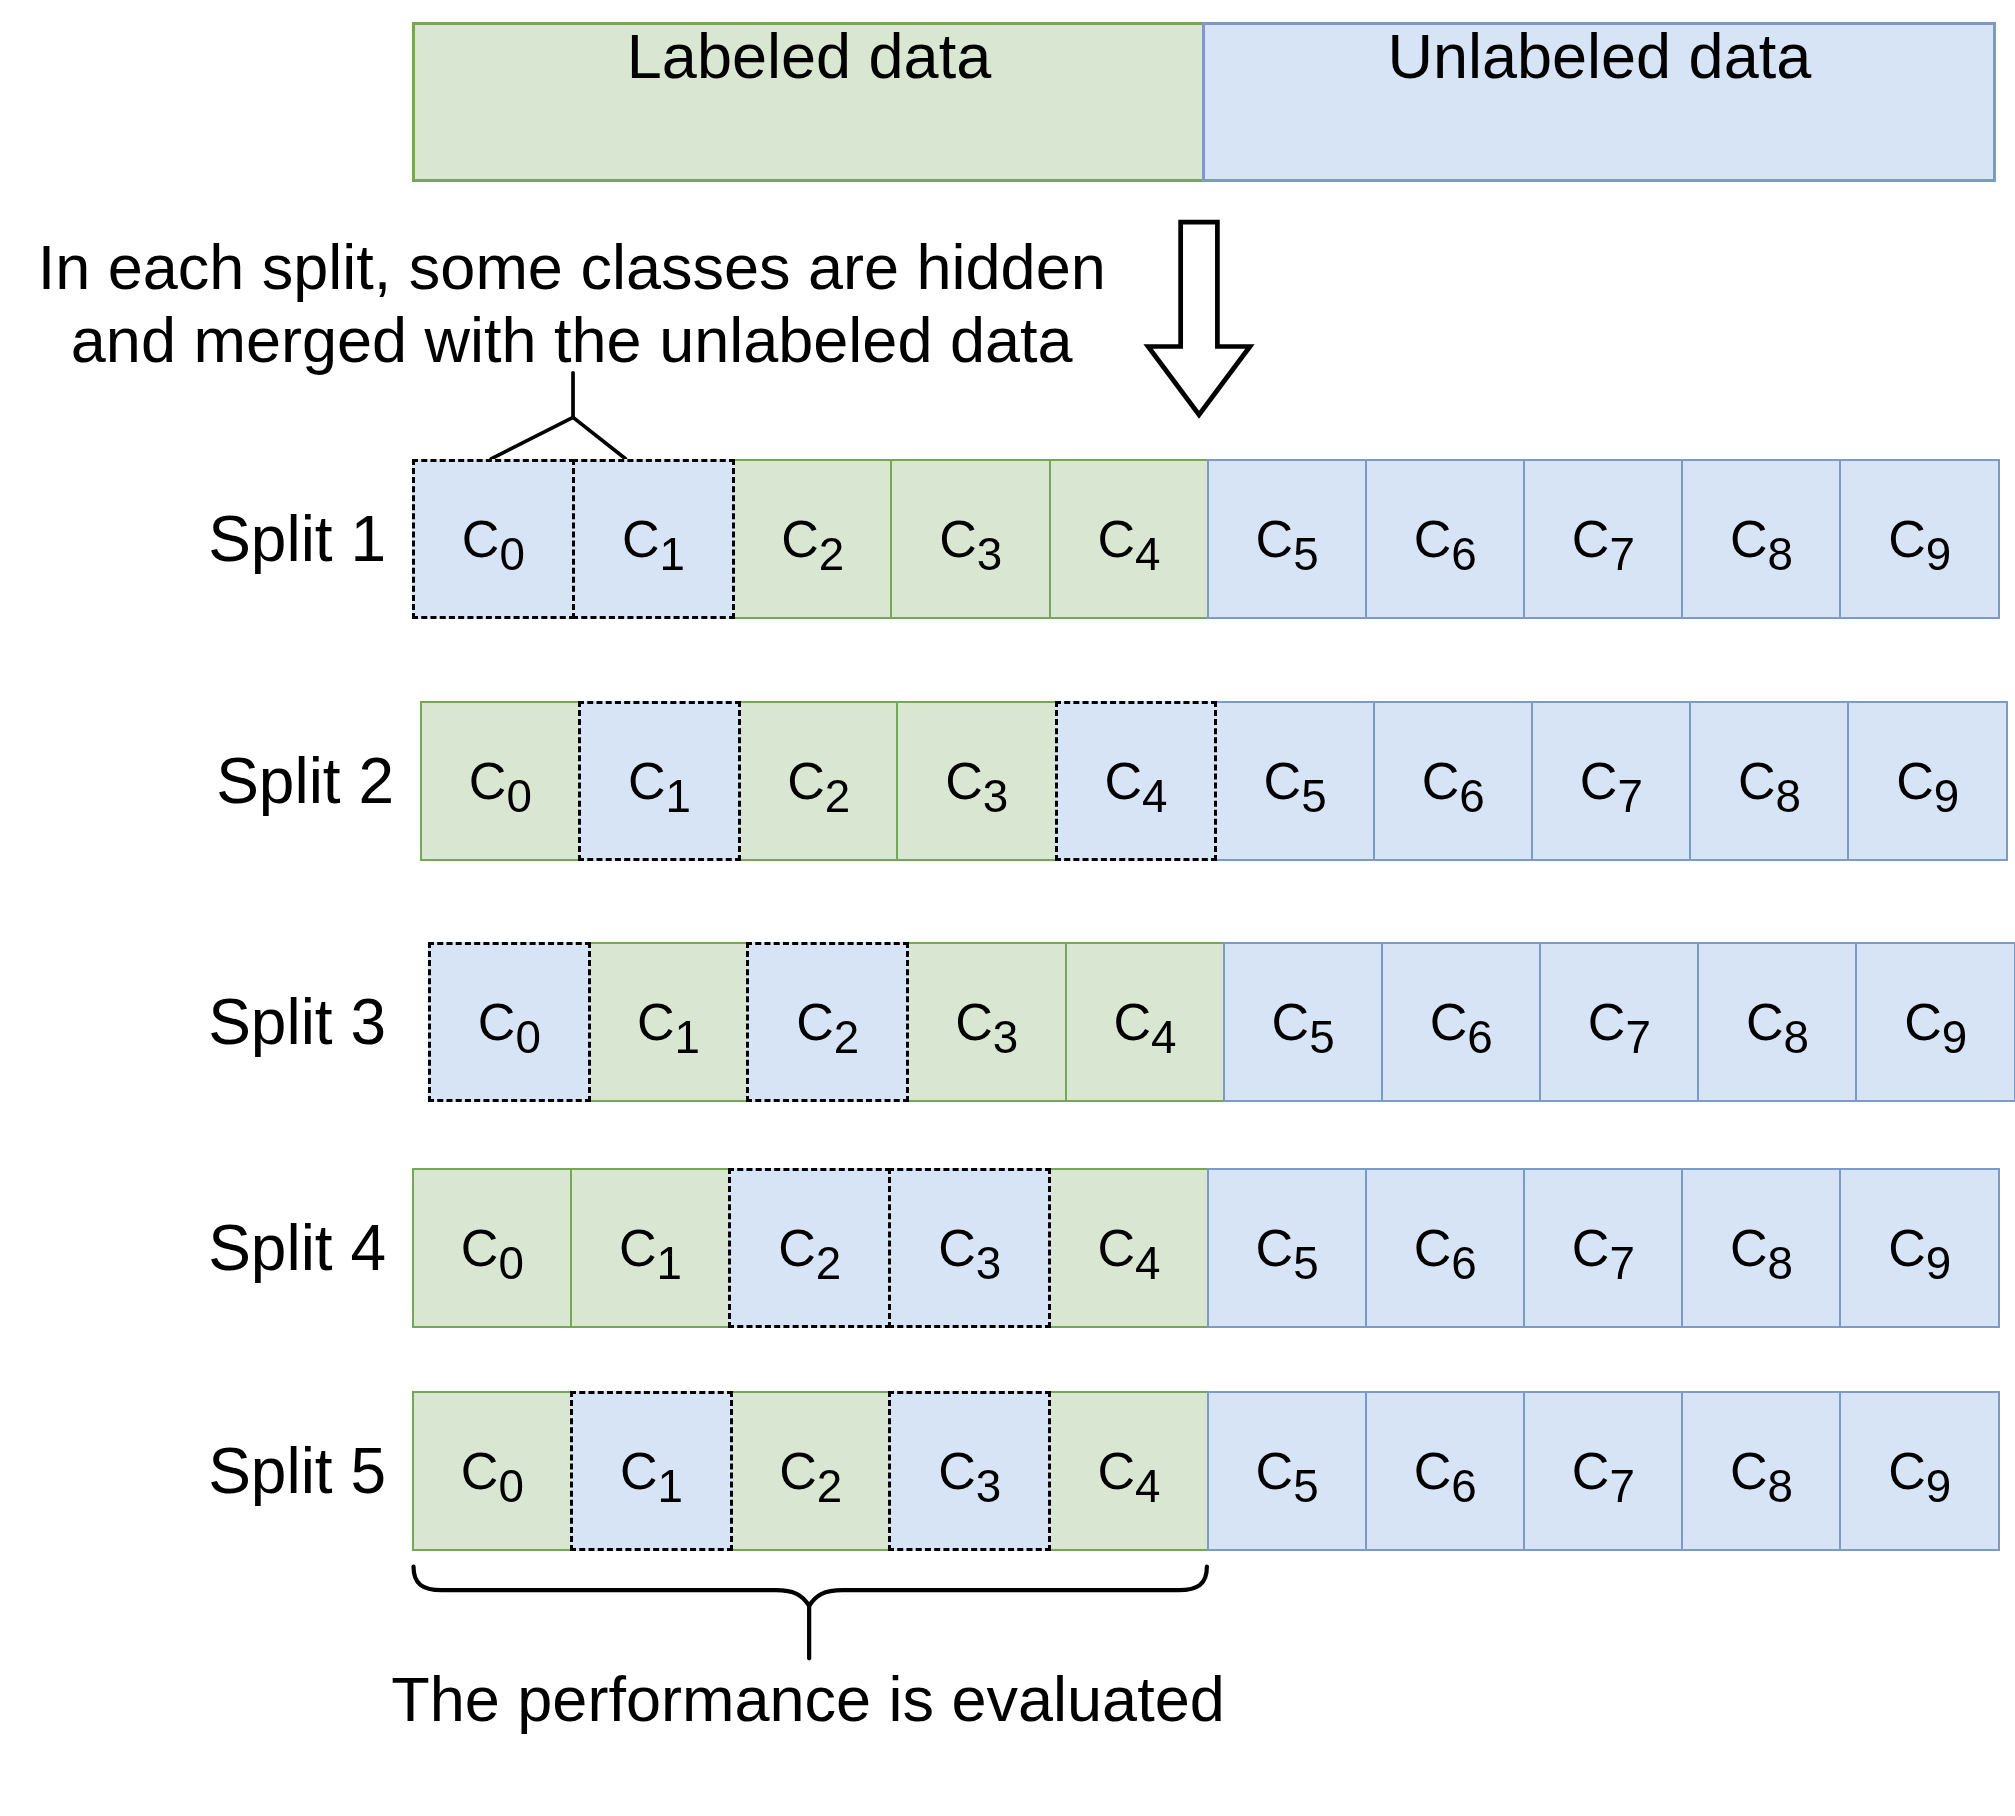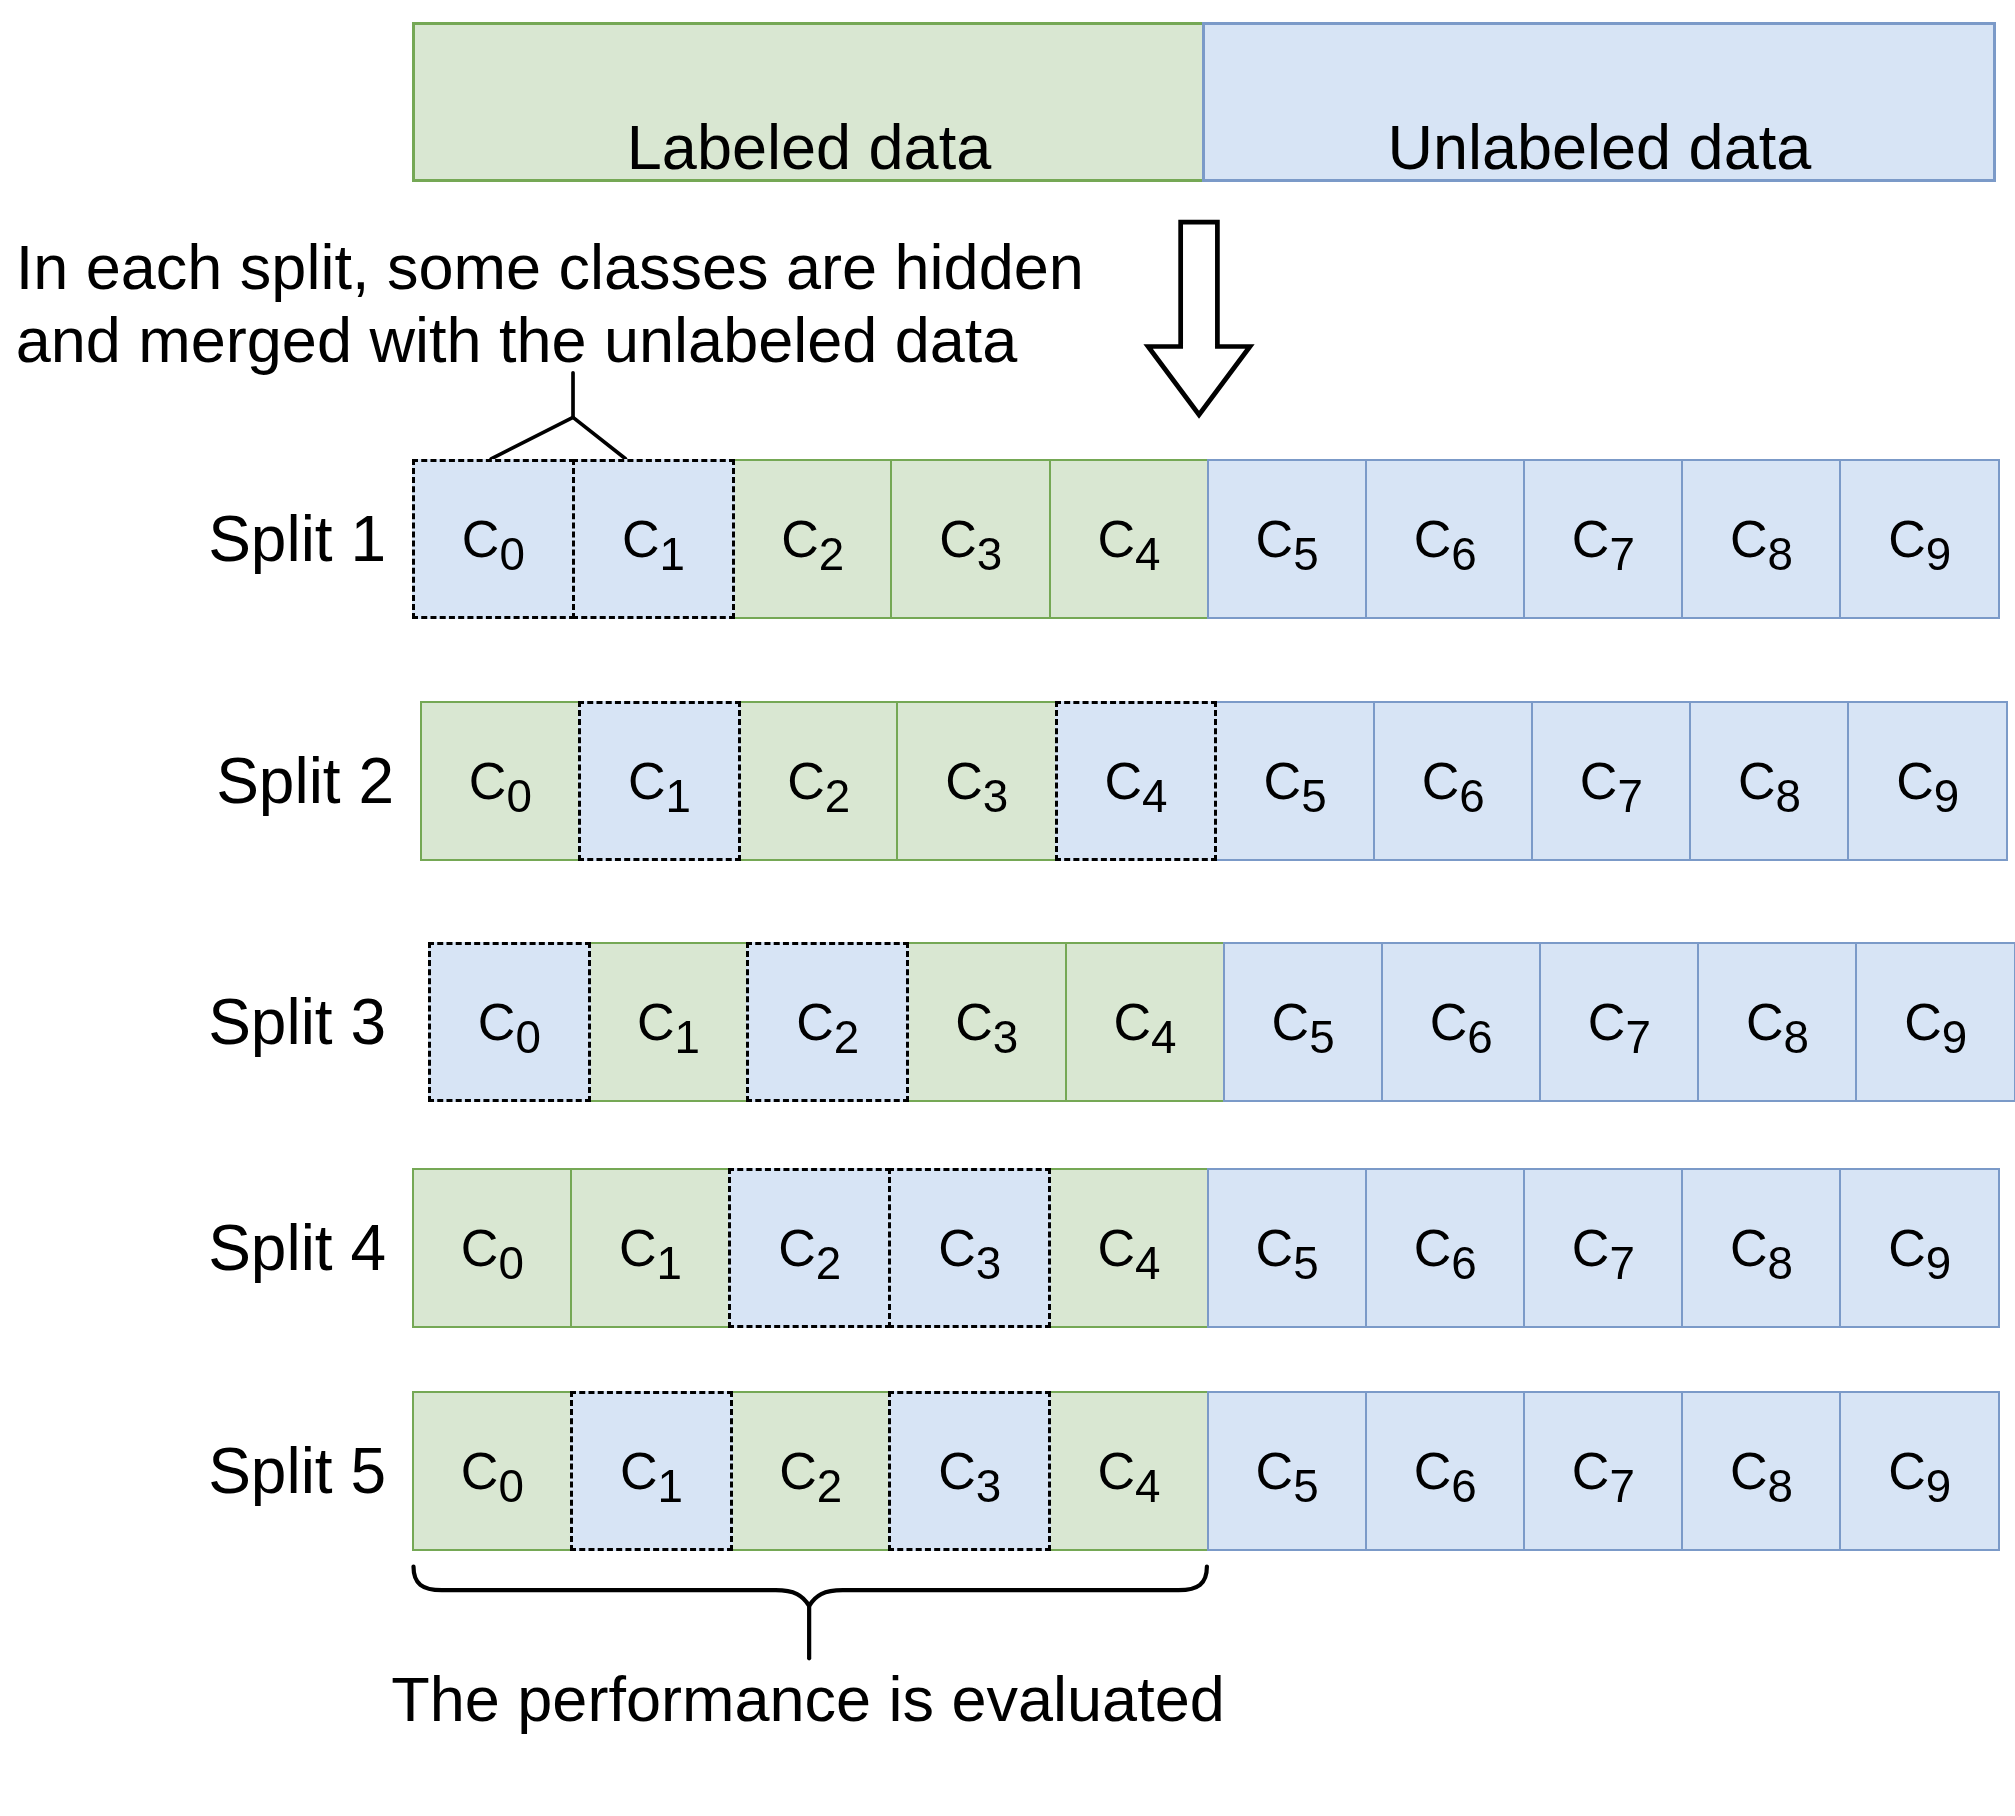--- a/index.html
+++ b/index.html
@@ -22,21 +22,21 @@
     position: absolute;
     left: 412px;
     top: 22px;
     width: 1588px;
     height: 160px;
     display: flex;
   }
   .header-section {
     box-sizing: border-box;
     display: flex;
-    align-items: flex-end;
+    align-items: flex-start;
     justify-content: center;
     font-size: 63px;
     line-height: 1;
   }
   .header-labeled {
     width: 50%;
     background: var(--labeled-fill, #d9e7d2);
     border: 3.7px solid var(--labeled-border, #75a855);
   }
   .header-unlabeled {
@@ -45,21 +45,21 @@
     border: 3.7px solid var(--unlabeled-border, #7b9ac8);
     margin-left: -3.7px;
   }
 
   
   .annotation-top {
     position: absolute;
     left: 15.7px;
     top: 231px;
     width: 1112px;
-    text-align: left;
+    text-align: center;
     font-size: 63px;
     line-height: 73px;
   }
   .annotation-bottom {
     position: absolute;
     left: 325px;
     top: 1662px;
     width: 966px;
     text-align: center;
     font-size: 63px;

